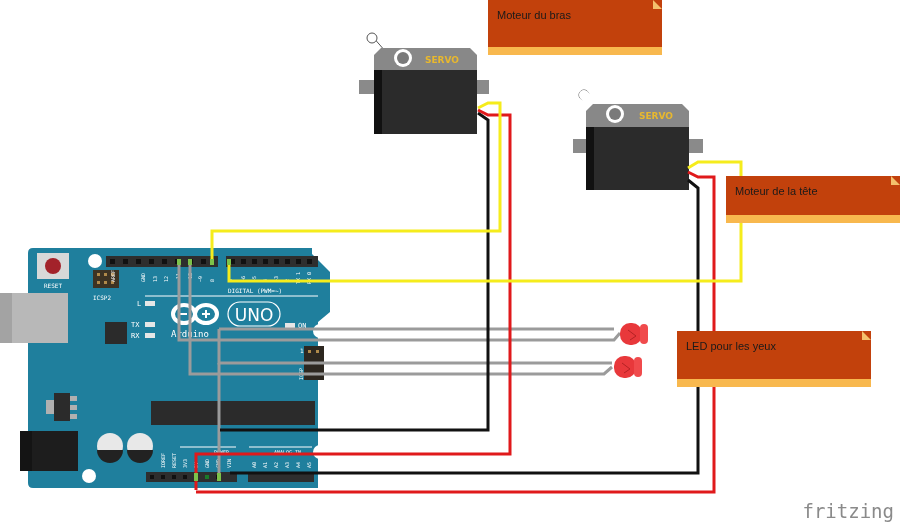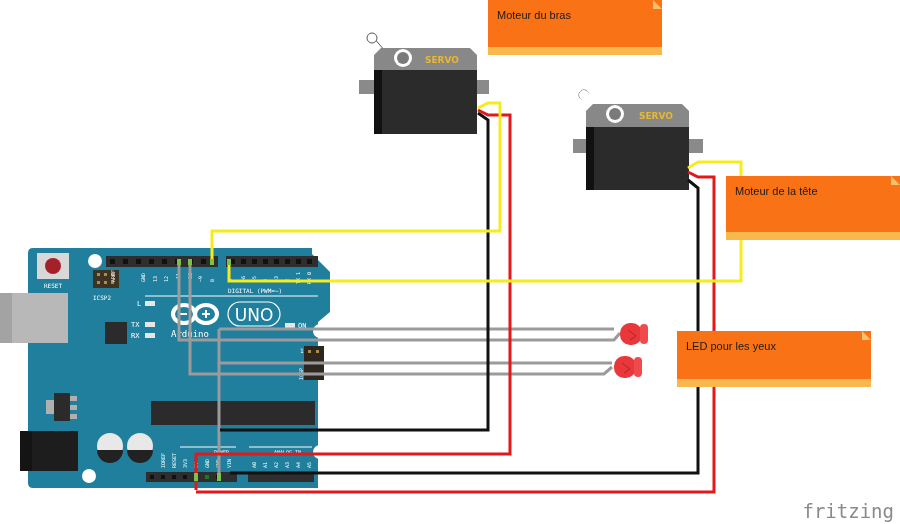--- a/index.html
+++ b/index.html
@@ -1,18 +1,18 @@
 <!DOCTYPE html>
 <html><head>
 <meta charset="utf-8">
 <style>
   html, body { margin:0; padding:0; background:#ffffff; }
   body { width:900px; height:524px; position:relative; overflow:hidden; font-family:"DejaVu Sans", sans-serif; }
   svg { position:absolute; left:0; top:0; }
-  .note { position:absolute; background:#f97316; box-sizing:border-box; }
+  .note { position:absolute; background:#c2410c; box-sizing:border-box; }
   .note .bar { position:absolute; left:0; right:0; bottom:0; height:8px; background:#f8b84e; }
   .note .fold2 { position:absolute; right:0; top:0; width:0; height:0; border-right:9px solid transparent; border-bottom:9px solid #f4c16c; transform:translate(0,0); }
   .note .txt { position:absolute; left:9px; top:9px; font-size:11px; color:#1a1a1a; font-family:"Liberation Sans", sans-serif; }
   .fritz { position:absolute; right:6px; bottom:2px; font-size:19px; color:#8a8a8a; font-family:"DejaVu Sans Mono", monospace; letter-spacing:0px; }
 </style>
 </head>
 <body>
 
 <svg width="900" height="524" viewBox="0 0 900 524">
 
@@ -228,21 +228,21 @@
     <rect x="634" y="357" width="8" height="20" rx="4" fill="#f04a4c"></rect>
     <path d="M622 363 L630 369 L624 373" stroke="#b42224" stroke-width="1" fill="none"></path>
   </g>
 </svg>
 
 <div class="note" style="left:488px; top:0px; width:174px; height:55px;">
   <div class="txt">Moteur du bras</div>
   <div class="bar"></div>
   <div class="fold2"></div>
 </div>
-<div class="note" style="left:726px; top:176px; width:174px; height:64px;">
+<div class="note" style="left:726px; top:176px; width:174px; height:47px;">
   <div class="txt">Moteur de la tête</div>
   <div class="bar"></div>
   <div class="fold2"></div>
 </div>
 <div class="note" style="left:677px; top:331px; width:194px; height:56px;">
   <div class="txt">LED pour les yeux</div>
   <div class="bar"></div>
   <div class="fold2"></div>
 </div>
 

